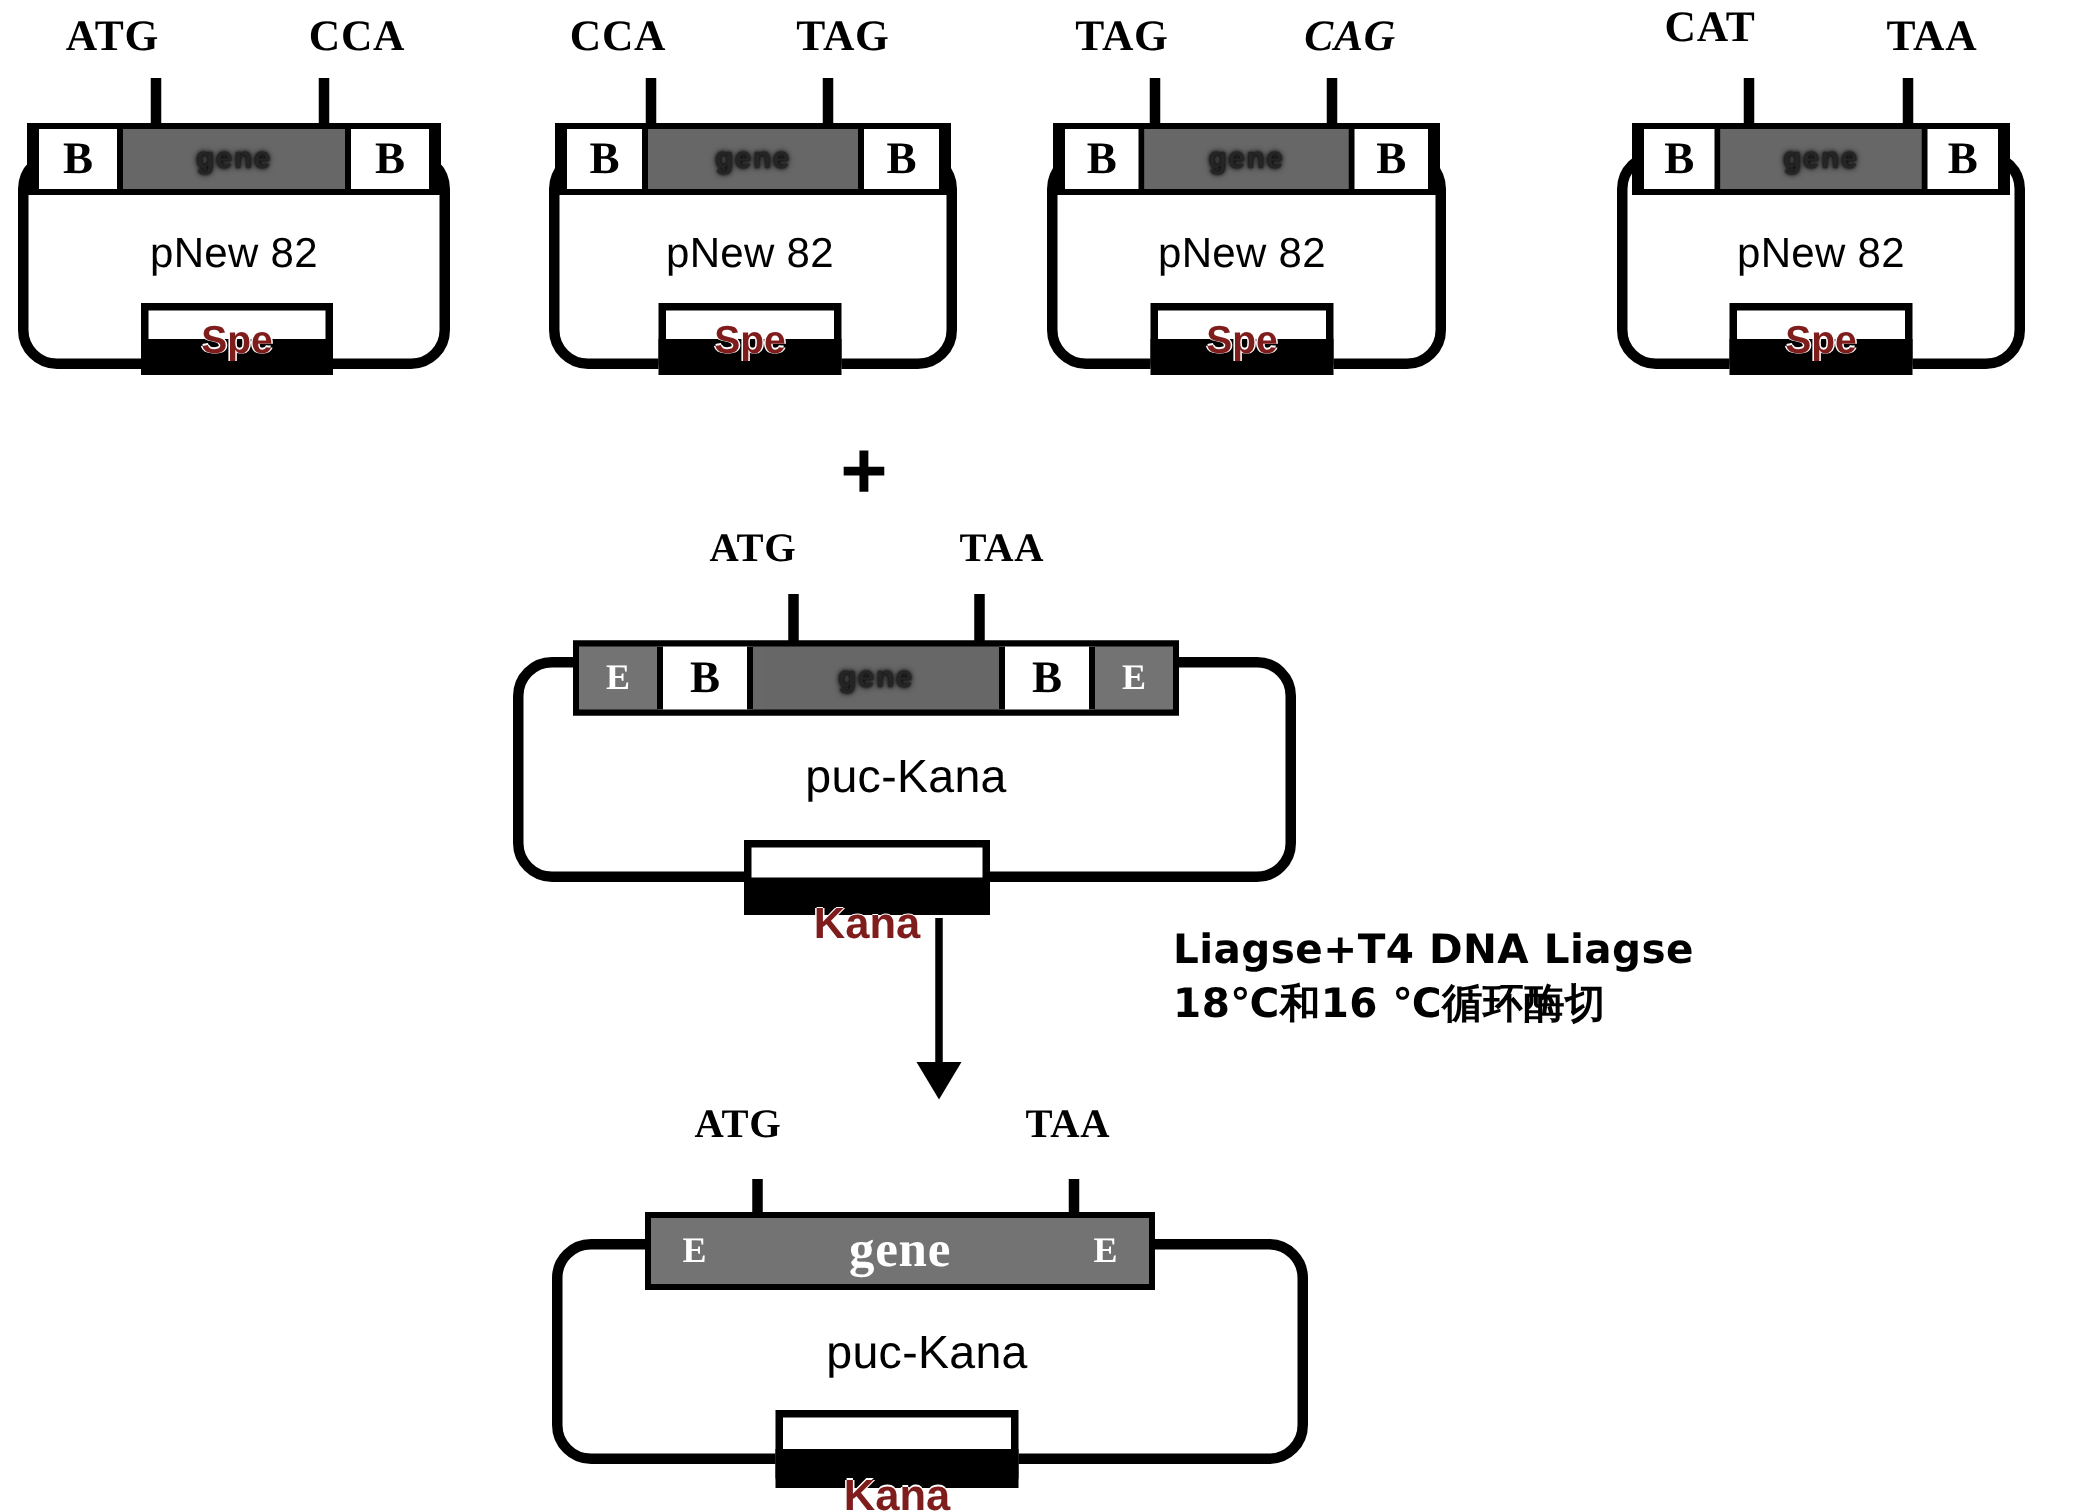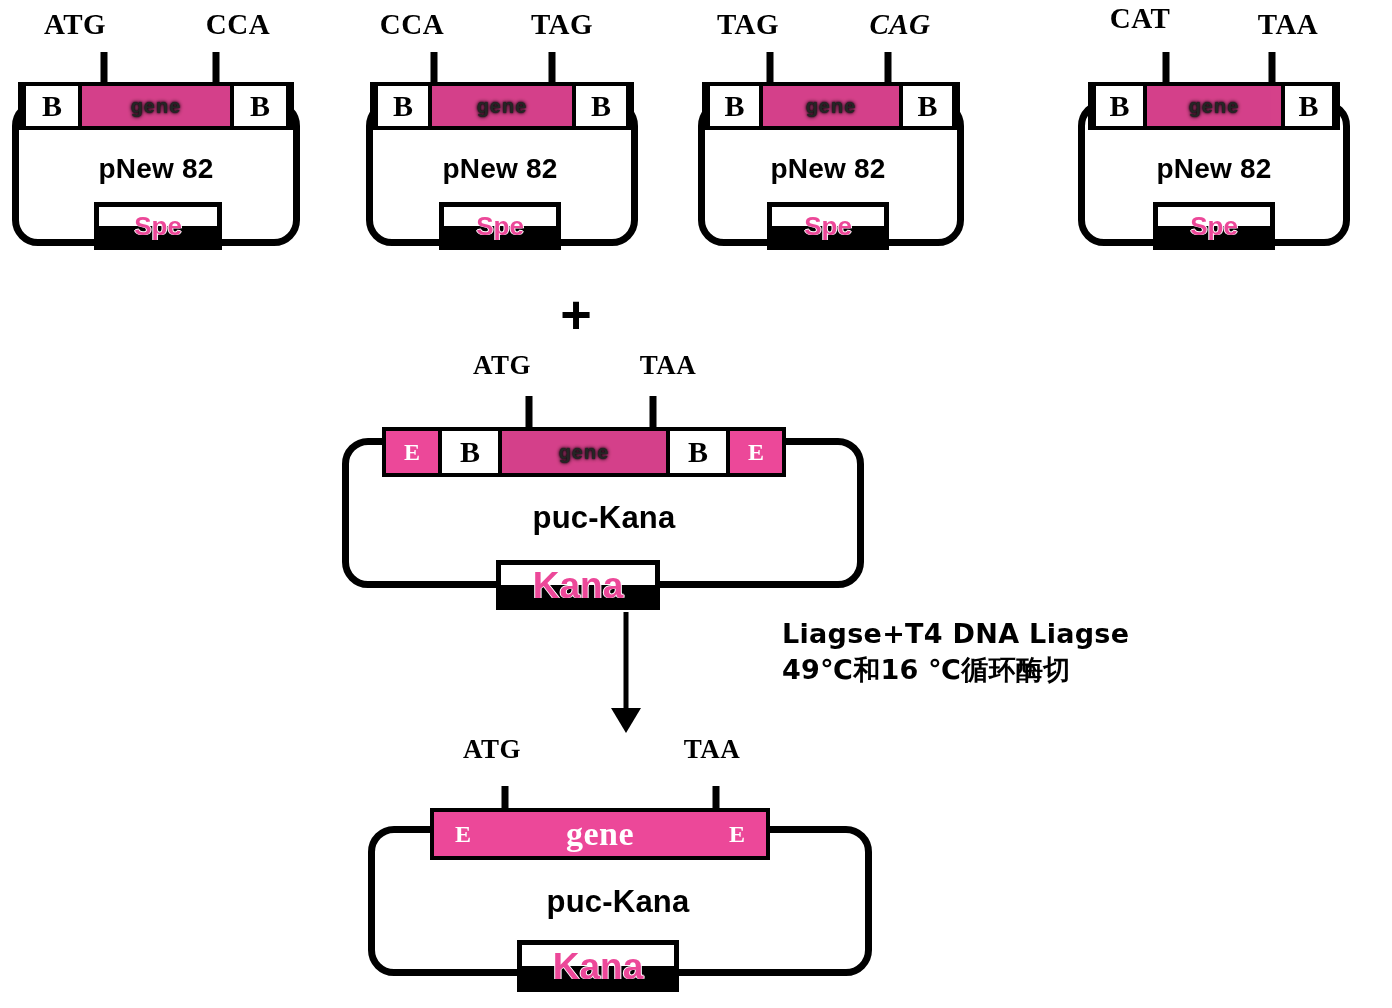--- a/index.html
+++ b/index.html
@@ -66,21 +66,21 @@
     line-height: 1;
     white-space: nowrap;
   }
   .seg.white {
     background: #fff;
     color: #000;
     border-left: 4px solid #000;
     border-right: 4px solid #000;
   }
   .seg.dark {
-    background: #ec4899;
+    background: #737373;
     color: #fff;
   }
   .seg.b-letter {
     font-family: "Liberation Serif", serif;
     font-size: 30px;
     font-weight: bold;
   }
   .seg.e-letter {
     font-family: "Liberation Serif", serif;
     font-size: 24px;
@@ -100,21 +100,21 @@
     font-size: 34px;
     font-weight: bold;
     color: #fff;
     letter-spacing: 0.5px;
   }
 
   
   .pname {
     position: absolute;
     font-family: "Liberation Sans", sans-serif;
-    font-weight: bold;
+    font-weight: normal;
     font-size: 28px;
     line-height: 1;
     white-space: nowrap;
     transform: translateX(-50%);
     letter-spacing: .2px;
     text-align: right;
   }
   .pname.big { font-size: 31px; }
 
   
@@ -140,26 +140,26 @@
   }
   .marker .mtext {
     position: absolute;
     left: 0; right: 0; top: 50%;
     transform: translateY(-50%);
     text-align: center;
     font-family: "Liberation Sans", sans-serif;
     font-weight: bold;
     line-height: 1;
     z-index: 3;
-    color: #ec4899;
+    color: #7f1d1d;
     text-shadow: 1px 0 0 #fff, -1px 0 0 #fff, 0 -1px 0 #fff;
     white-space: nowrap;
   }
   .marker.spe .mtext { font-size: 26px; }
-  .marker.kana .mtext { font-size: 37px; }
+  .marker.kana .mtext { font-size: 29px; margin-top: 32px; }
 
   
   .plus {
     position: absolute;
     font-family: "Liberation Sans", sans-serif;
     font-size: 54px;
     font-weight: bold;
     line-height: 1;
     transform: translateX(-50%);
   }
@@ -322,21 +322,21 @@
     </div>
   </div>
 
   <div class="node">
     <div class="arrow-shaft" style="left:626px; top:612px; height:100px;"></div>
     <div class="arrow-head" style="left:626px; top:708px;"></div>
   </div>
 
   <div class="annotation" style="left:782px; top:616px;">
     <div>Liagse+T4 DNA Liagse</div>
-    <div>49℃和16 ℃循环酶切</div>
+    <div>18℃和16 ℃循环酶切</div>
   </div>
 
   <div class="node">
     <div class="codon big" style="left:492px; top:736px;">ATG</div>
     <div class="codon big" style="left:712px; top:736px;">TAA</div>
     <div class="tick" style="left:505px; top:786px; height:36px;"></div>
     <div class="tick" style="left:716px; top:786px; height:36px;"></div>
 
     <div class="backbone" style="left:368px; top:826px; width:504px; height:150px;"></div>
 

